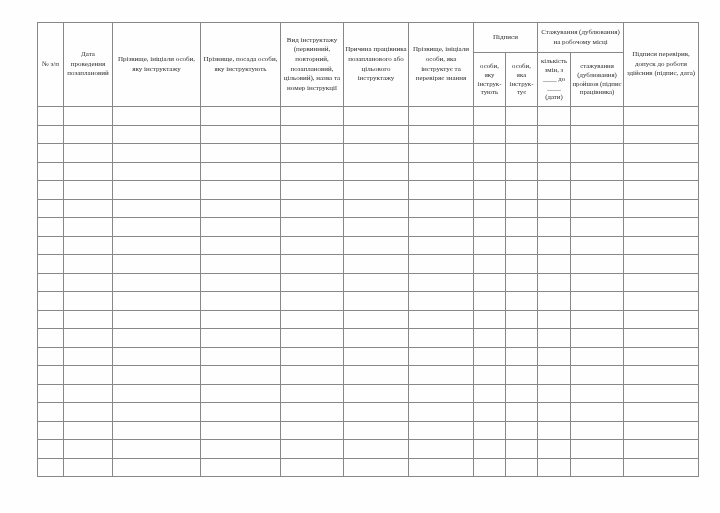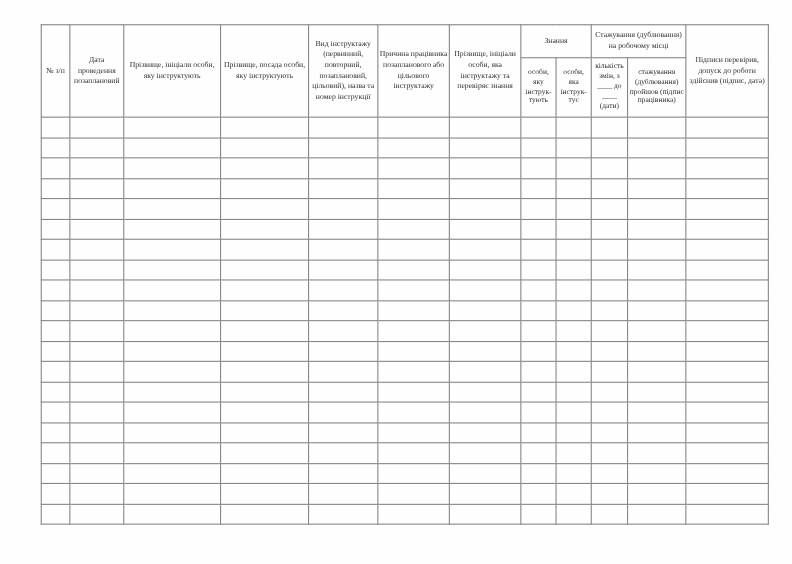--- a/index.html
+++ b/index.html
@@ -62,26 +62,26 @@
       <col style="width:32px">
       <col style="width:32px">
       <col style="width:33px">
       <col style="width:53px">
       <col style="width:75px">
     </colgroup>
     <thead>
       <tr class="group-row">
         <th rowspan="2">№ з/п</th>
         <th rowspan="2">Дата проведення позаплановий</th>
-        <th rowspan="2">Прізвище, ініціали особи, яку інструктують</th>
+        <th rowspan="2">Прізвище, ініціали особи, яку інструктажу</th>
         <th rowspan="2">Прізвище, посада особи, яку інструктують</th>
         <th rowspan="2">Вид інструктажу (первинний, повторний, позаплановий, цільовий), назва та номер інструкції</th>
         <th rowspan="2">Причина працівника позапланового або цільового інструктажу</th>
-        <th rowspan="2">Прізвище, ініціали особи, яка інструктажу та перевіряє знання</th>
-        <th colspan="2" class="group">Знання</th>
+        <th rowspan="2">Прізвище, ініціали особи, яка інструктує та перевіряє знання</th>
+        <th colspan="2" class="group">Підписи</th>
         <th colspan="2" class="group">Стажування (дублювання) на робочому місці</th>
         <th rowspan="2">Підписи перевірив, допуск до роботи здійснив (підпис, дата)</th>
       </tr>
       <tr class="sub-row">
         <th>особи, яку інструк­тують</th>
         <th>особи, яка інструк­тує</th>
         <th>кількість змін, з ____ до ____ (дати)</th>
         <th>стажування (дублювання) пройшов (підпис працівника)</th>
       </tr>
     </thead>

